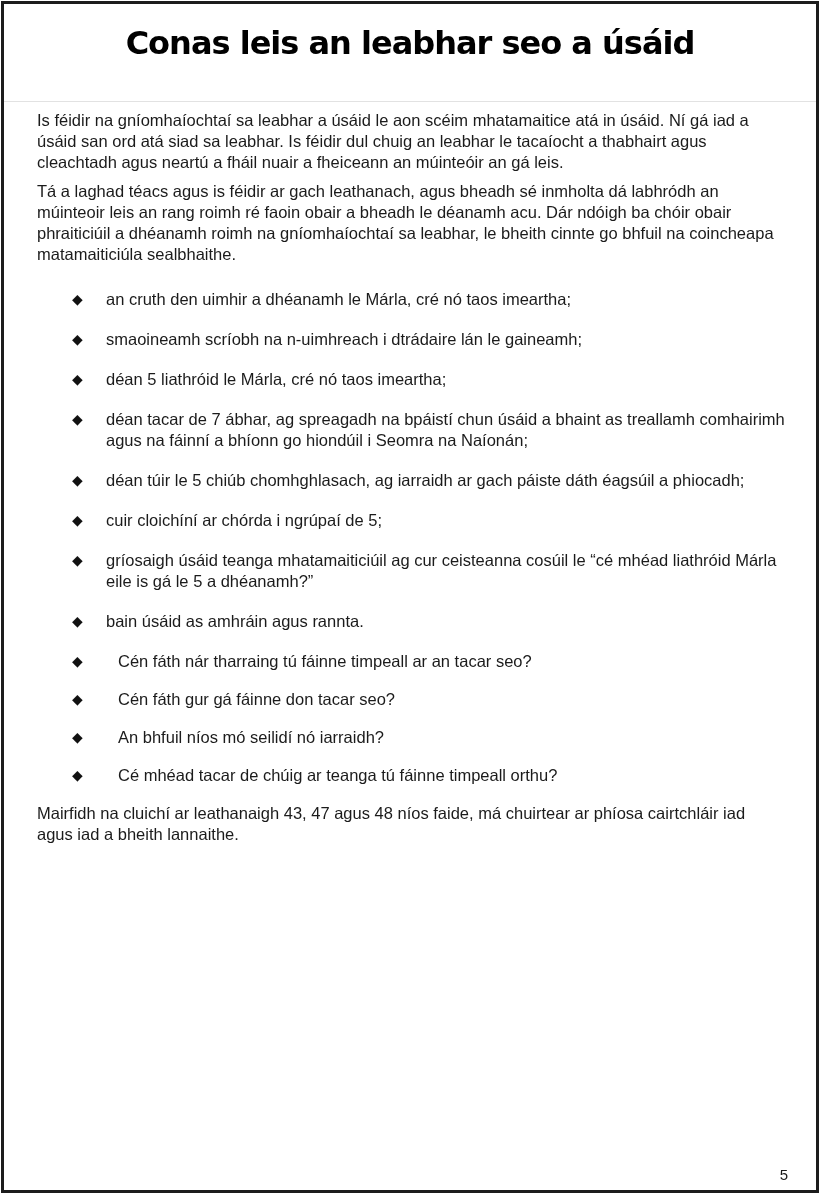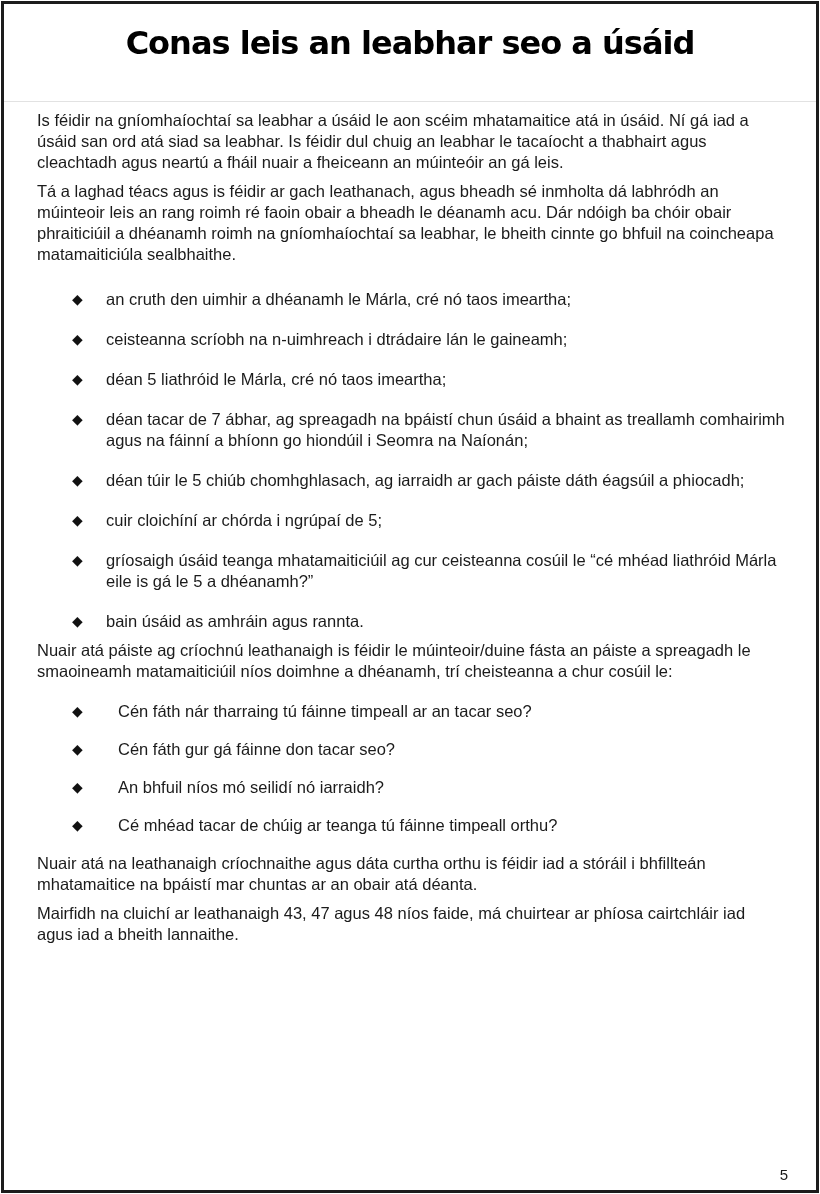--- a/index.html
+++ b/index.html
@@ -96,21 +96,21 @@
   <p class="para body-text p2">Tá a laghad téacs agus is féidir ar gach leathanach, agus bheadh sé inmholta dá labhródh an múinteoir leis an rang roimh ré faoin obair a bheadh le déanamh acu.  Dár ndóigh ba chóir obair phraiticiúil a dhéanamh roimh na gníomhaíochtaí sa leabhar, le bheith cinnte go bhfuil na coincheapa matamaiticiúla sealbhaithe.</p>
 
 
   <div class="blist body-text">
     <div class="bitem">
       <span class="bullet">◆</span>
       <span class="btext">an cruth den uimhir a dhéanamh le Márla, cré nó taos imeartha;</span>
     </div>
     <div class="bitem">
       <span class="bullet">◆</span>
-      <span class="btext">ceisteanna scríobh na n-uimhreach i dtrádaire lán le gaineamh;</span>
+      <span class="btext">smaoineamh scríobh na n-uimhreach i dtrádaire lán le gaineamh;</span>
     </div>
     <div class="bitem">
       <span class="bullet">◆</span>
       <span class="btext">déan 5 liathróid le Márla, cré nó taos imeartha;</span>
     </div>
     <div class="bitem">
       <span class="bullet">◆</span>
       <span class="btext">déan tacar de 7 ábhar, ag spreagadh na bpáistí chun úsáid a bhaint as treallamh comhairimh agus na fáinní a bhíonn go hiondúil i Seomra na Naíonán;</span>
     </div>
     <div class="bitem">
@@ -124,40 +124,38 @@
     <div class="bitem">
       <span class="bullet">◆</span>
       <span class="btext">gríosaigh úsáid teanga mhatamaiticiúil ag cur ceisteanna cosúil le “cé mhéad liathróid Márla eile is gá le 5 a dhéanamh?”</span>
     </div>
     <div class="bitem">
       <span class="bullet">◆</span>
       <span class="btext">bain úsáid as amhráin agus rannta.</span>
     </div>
   </div>
 
-  <p class="para body-text p3">Nuair atá páiste ag críochnú leathanaigh is féidir le múinteoir/duine fásta an páiste a spreagadh le smaoineamh matamaiticiúil níos doimhne a dhéanamh, trí cheisteanna  a chur cosúil le:</p>
 
   <div class="blist second body-text">
     <div class="bitem">
       <span class="bullet">◆</span>
       <span class="btext">Cén fáth nár tharraing tú fáinne timpeall ar an tacar seo?</span>
     </div>
     <div class="bitem">
       <span class="bullet">◆</span>
       <span class="btext">Cén fáth gur gá fáinne don tacar seo?</span>
     </div>
     <div class="bitem">
       <span class="bullet">◆</span>
       <span class="btext">An bhfuil níos mó seilidí nó iarraidh?</span>
     </div>
     <div class="bitem">
       <span class="bullet">◆</span>
       <span class="btext">Cé mhéad tacar de chúig ar teanga tú fáinne timpeall orthu?</span>
     </div>
   </div>
 
-  <p class="para body-text p4">Nuair atá na leathanaigh críochnaithe agus dáta curtha orthu is féidir iad a stóráil i bhfillteán mhatamaitice na bpáistí mar chuntas ar an obair atá déanta.</p>
 
   <p class="para body-text p5">Mairfidh na cluichí ar leathanaigh 43, 47 agus 48 níos faide, má chuirtear ar phíosa cairtchláir iad agus iad a bheith lannaithe.</p>
 
   <div class="page-number">5</div>
 
 </div>
 
 </body></html>

